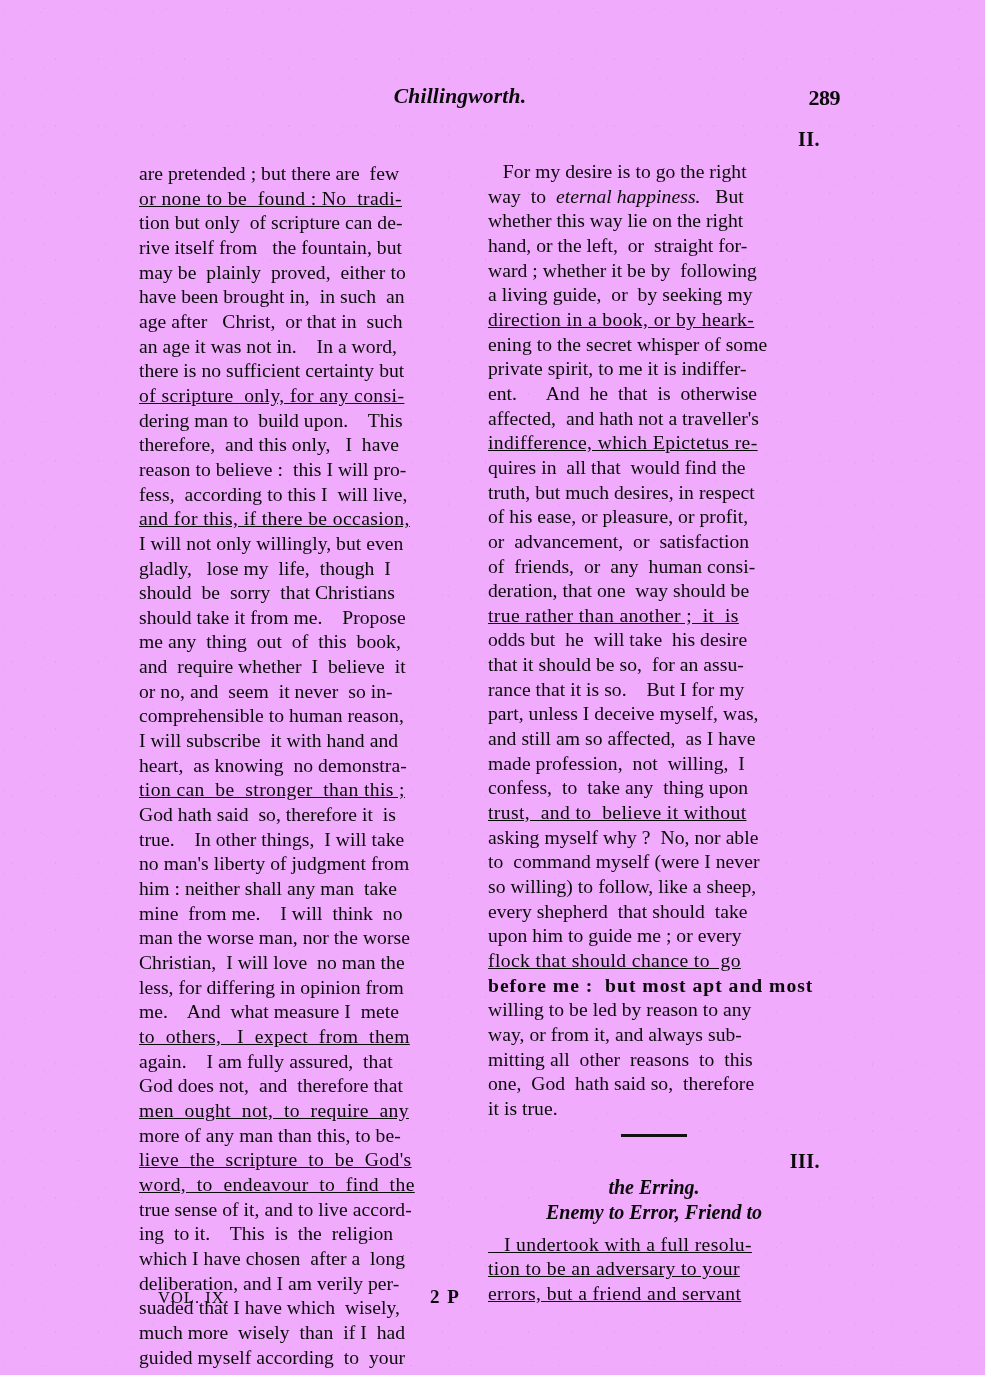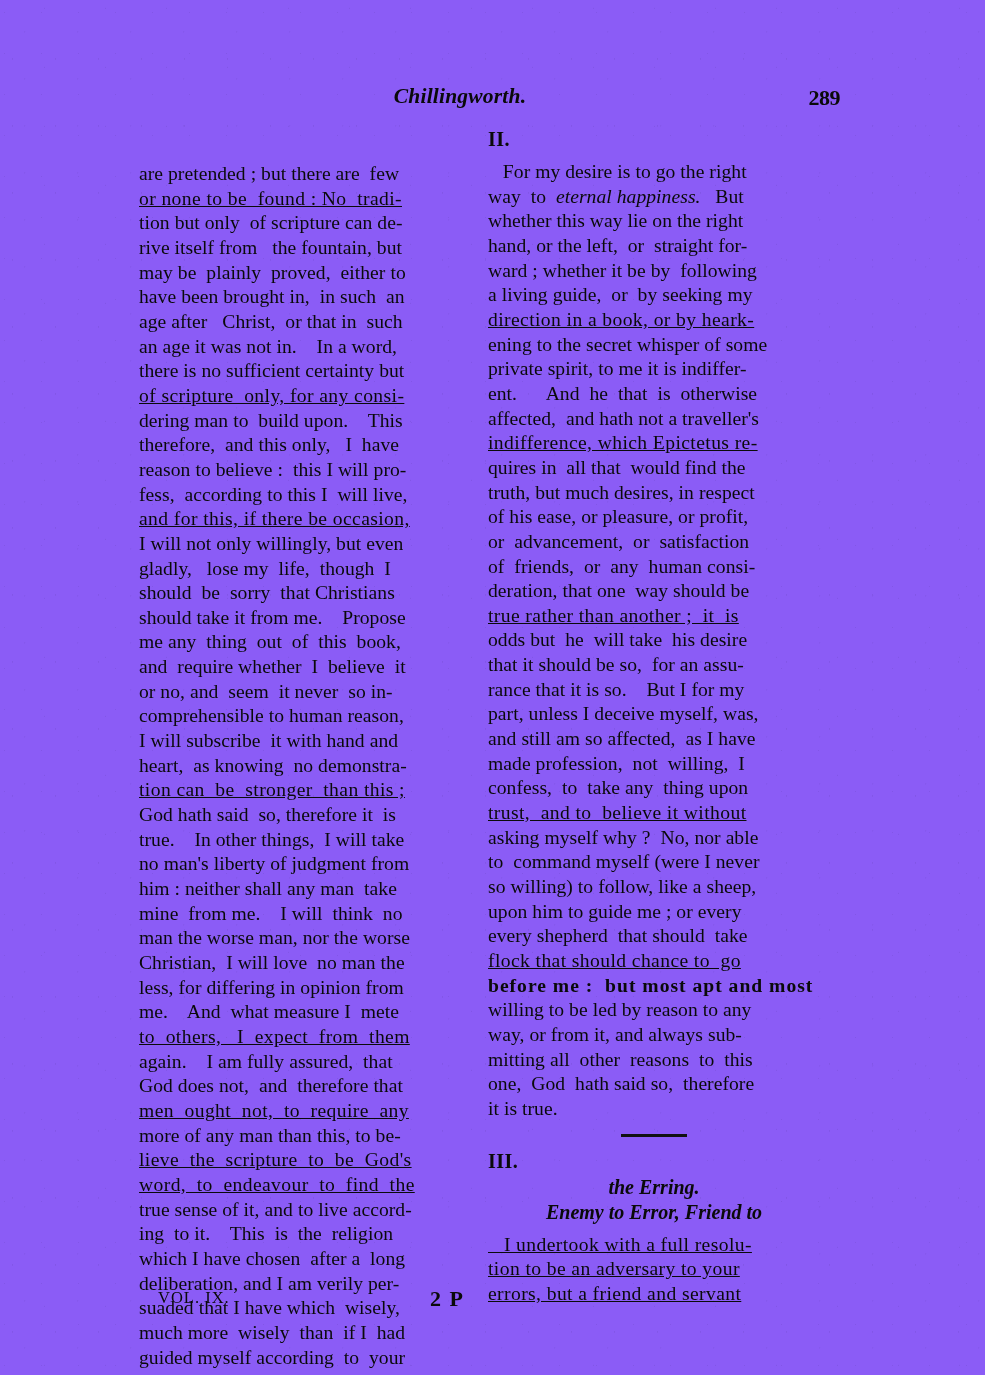--- a/index.html
+++ b/index.html
@@ -4,21 +4,21 @@
 <style>
   html, body {
     margin: 0;
     padding: 0;
     background: #ffffff;
   }
   .page {
     position: relative;
     width: 985px;
     height: 1375px;
-    background: #8b5cf6;
+    background: #f0abfc;
     overflow: hidden;
     font-family: "Liberation Serif", "DejaVu Serif", serif;
     color: #0a0a0a;
   }
 
   
   .running-head {
     position: absolute;
     left: 140px;
     top: 84px;
@@ -61,21 +61,21 @@
     letter-spacing: 0.05px;
   }
   
   .line.w  { letter-spacing: 0.4px; text-decoration: underline; }
   .line.ww { letter-spacing: 1.0px; font-weight: bold; }
 
   .ital { font-style: italic; }
 
   
   .sec-num {
-    text-align: left;
+    text-align: right;
     font-weight: bold;
     font-size: 20px;
     line-height: 27px;
     letter-spacing: 0.5px;
   }
   .sec-title {
     text-align: center;
     font-style: italic;
     font-weight: bold;
     font-size: 20px;
@@ -105,21 +105,21 @@
     top: 0;
     font-weight: normal;
     font-size: 16.5px;
     letter-spacing: 1px;
   }
   .foot-sig {
     position: absolute;
     left: 272px;
     top: -2px;
     font-weight: bold;
-    font-size: 22px;
+    font-size: 19px;
     letter-spacing: 1.5px;
   }
 
   
   .speckle {
     position: absolute;
     inset: 0;
     pointer-events: none;
     opacity: 0.055;
     background-image:
@@ -221,22 +221,22 @@
     <div class="line">that it should be so,  for an assu-</div>
     <div class="line">rance that it is so.    But I for my</div>
     <div class="line">part, unless I deceive myself, was,</div>
     <div class="line">and still am so affected,  as I have</div>
     <div class="line">made profession,  not  willing,  I</div>
     <div class="line">confess,  to  take any  thing upon</div>
     <div class="line w">trust,  and to  believe it without</div>
     <div class="line">asking myself why ?  No, nor able</div>
     <div class="line">to  command myself (were I never</div>
     <div class="line">so willing) to follow, like a sheep,</div>
+    <div class="line">every shepherd  that should  take</div>
     <div class="line">upon him to guide me ; or every</div>
-    <div class="line">every shepherd  that should  take</div>
     <div class="line w">flock that should chance to  go</div>
     <div class="line ww">before me :  but most apt and most</div>
     <div class="line">willing to be led by reason to any</div>
     <div class="line">way, or from it, and always sub-</div>
     <div class="line">mitting all  other  reasons  to  this</div>
     <div class="line">one,  God  hath said so,  therefore</div>
     <div class="line">it is true.</div>
 
     <div class="rule"></div>
 

